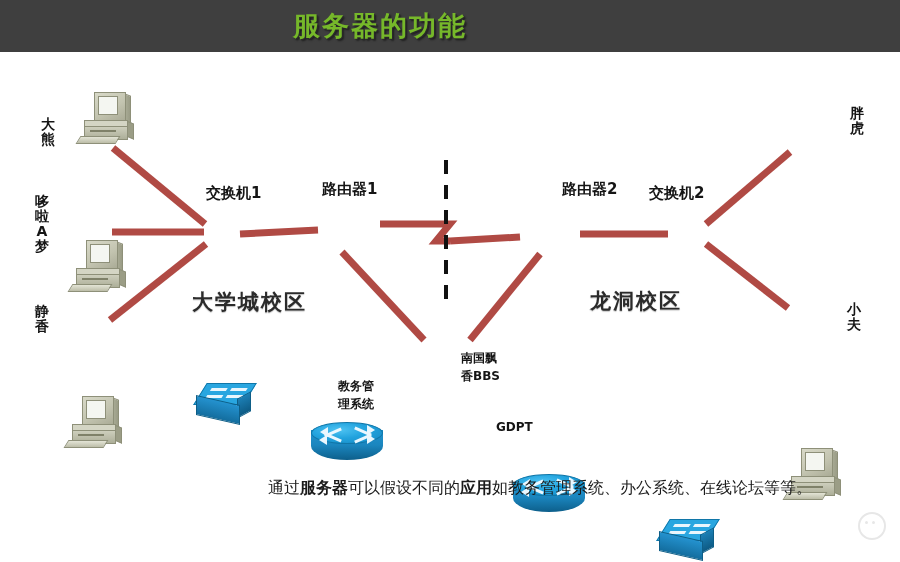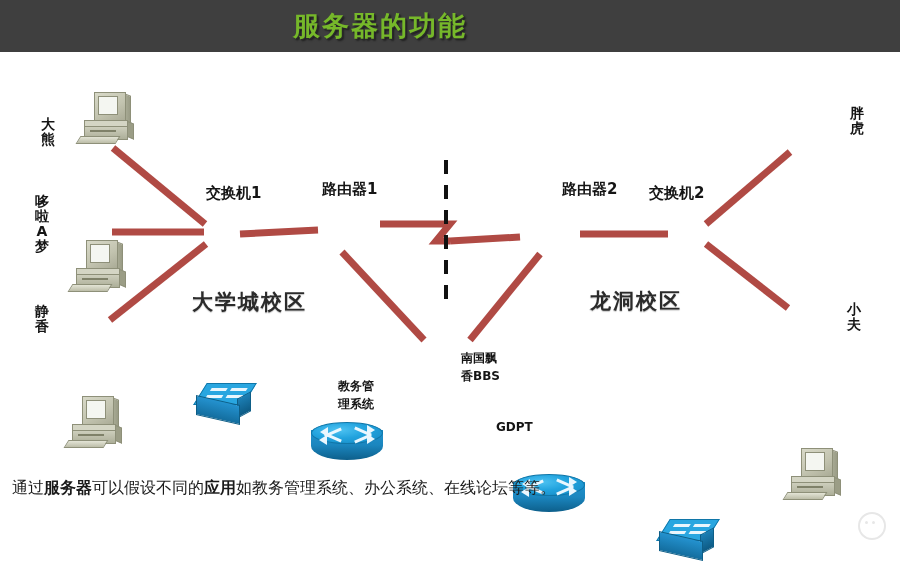--- a/index.html
+++ b/index.html
@@ -216,26 +216,25 @@
     letter-spacing: 2px;
     text-shadow: 0 1px 1px rgba(0,0,0,.25);
   }
 
   
   #caption {
     position: absolute;
     left: 0;
     top: 478px;
     width: 812px;
-    text-align: left;
+    text-align: right;
     font-size: 16px;
     color: #1a1a1a;
     font-family: "DejaVu Sans", "Liberation Sans", sans-serif;
     z-index: 9;
-    padding-left: 12px;
   }
   #caption b { font-weight: bold; }
 
   
   #watermark {
     position: absolute;
     right: 14px;
     bottom: 22px;
     display: flex;
     align-items: center;

